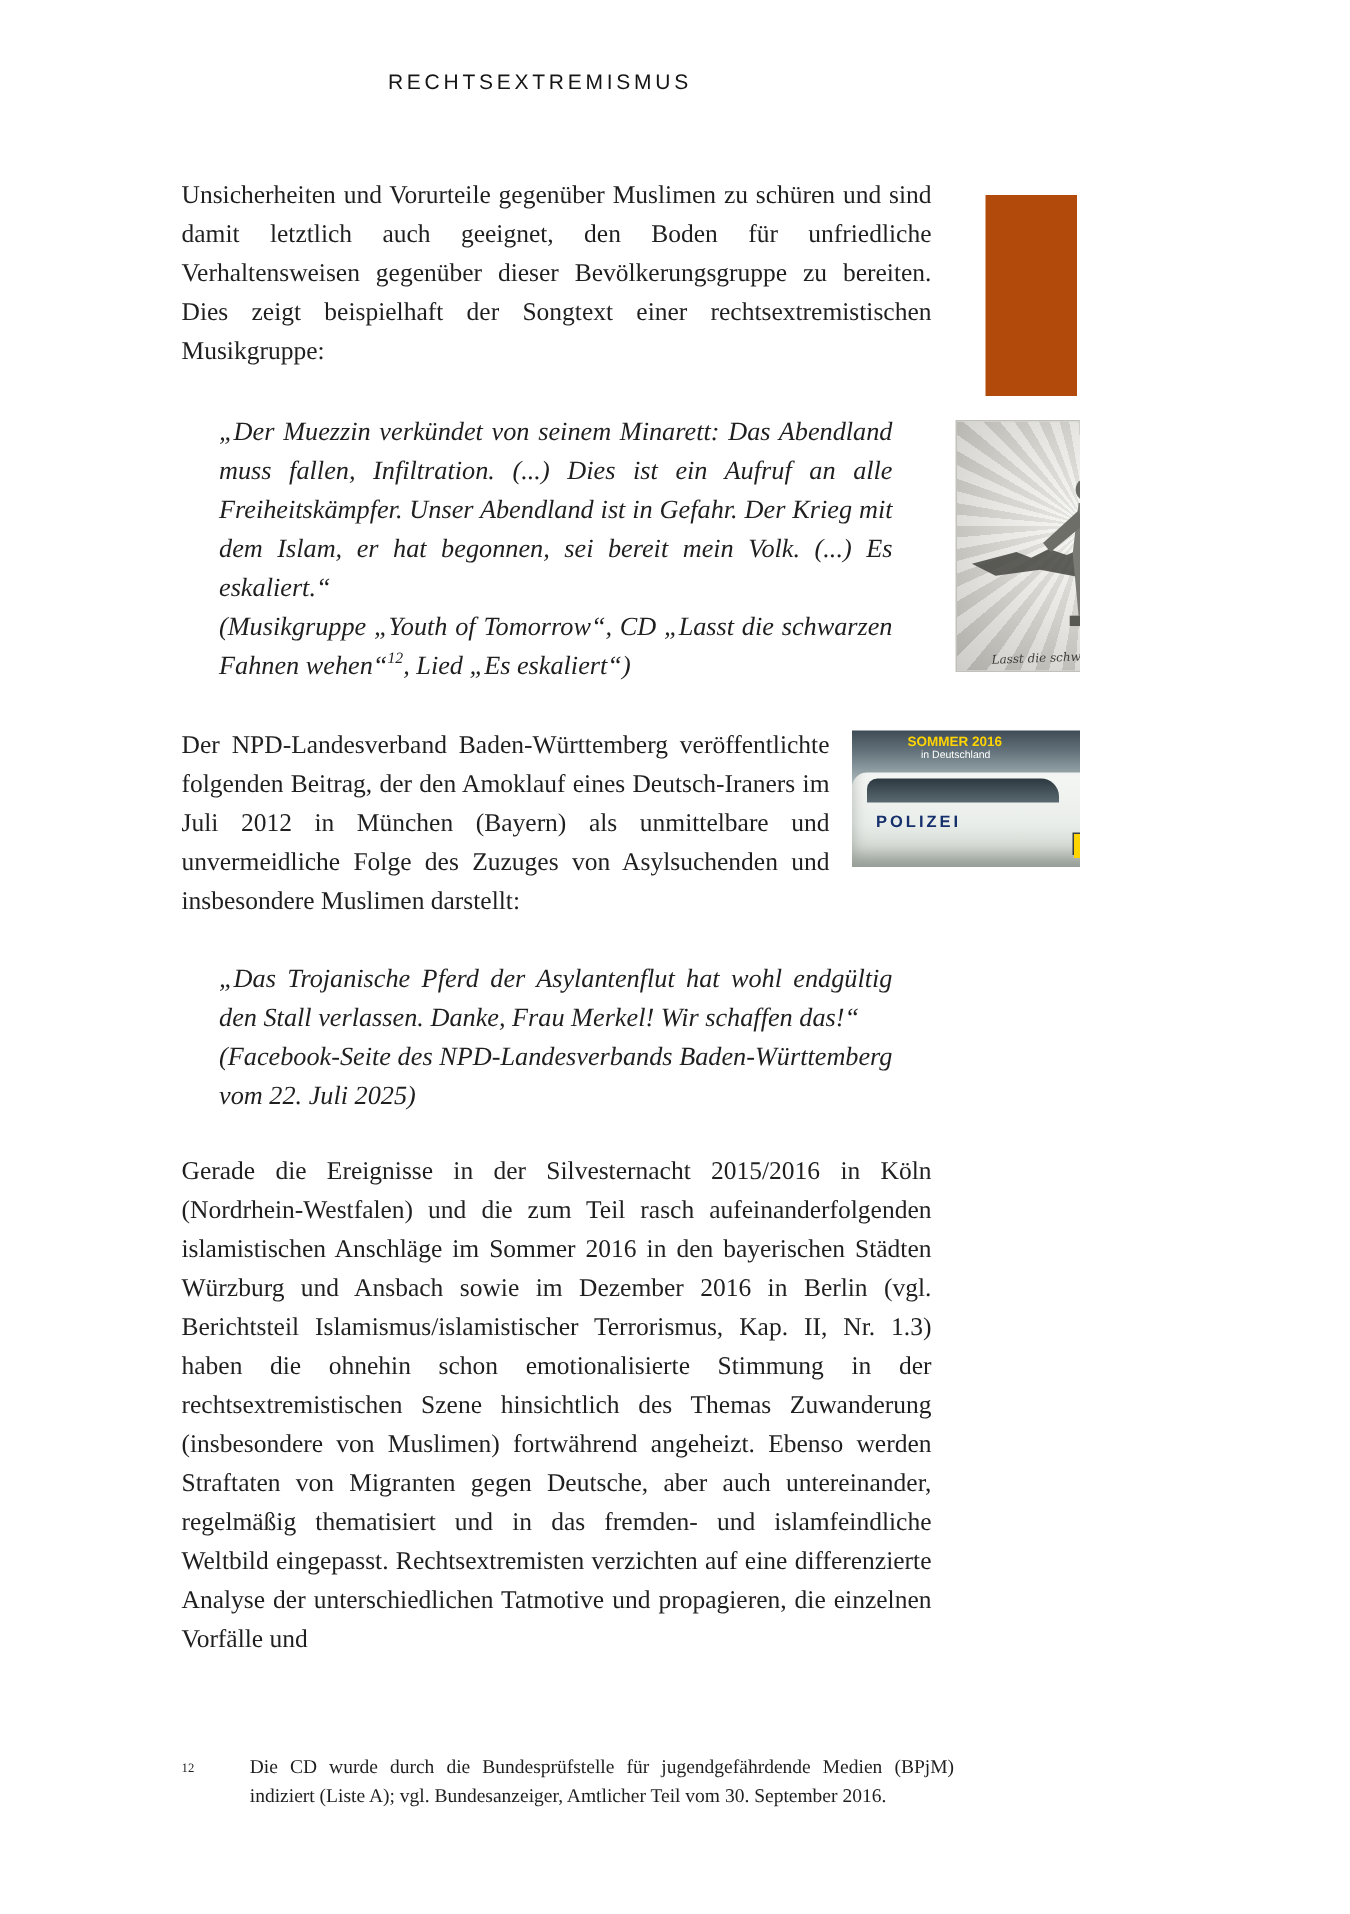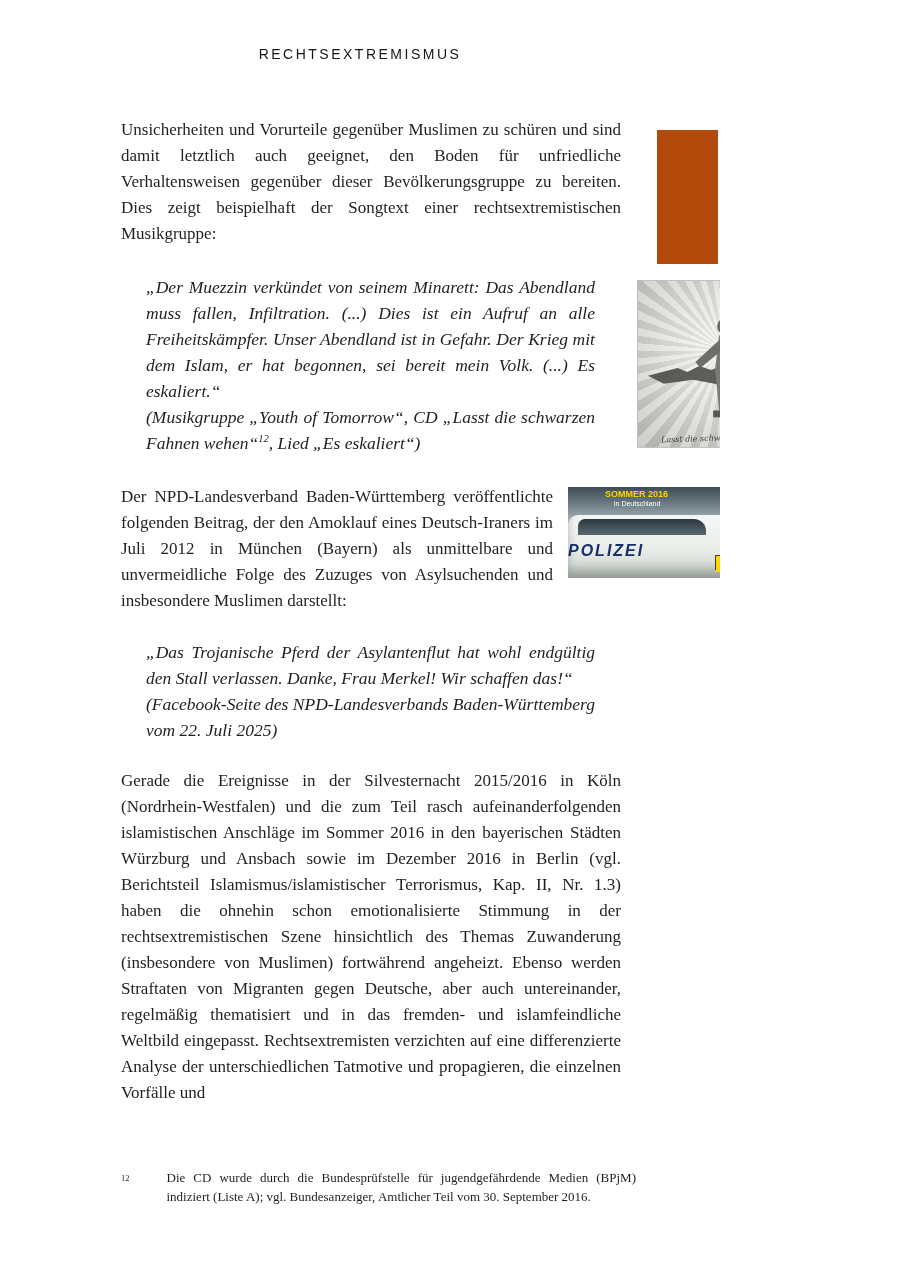--- a/index.html
+++ b/index.html
@@ -62,22 +62,22 @@
   .npd-car {
     position:absolute; left:0; top:28px; width:172px; height:63px;
     background: linear-gradient(180deg,#f5f7f4 0%, #e9ede9 55%, #c6ccc6 100%);
     border-radius:10px 16px 0 0; box-shadow: inset 0 -8px 10px rgba(60,70,60,0.35);
   }
   .npd-car-window {
     position:absolute; left:10px; top:4px; right:34px; height:16px;
     background: linear-gradient(180deg,#2c383f,#5a6970); border-radius:7px 12px 0 0;
   }
   .npd-car-text {
-    position:absolute; left:0; top:27px; font-family:"Liberation Sans", sans-serif;
-    font-weight:bold; font-style:italic; font-size:16px; letter-spacing:2px; color:#15306b;
+    position:absolute; left:16px; top:27px; font-family:"Liberation Sans", sans-serif;
+    font-weight:bold; font-size:11px; letter-spacing:2px; color:#15306b;
   }
   .npd-logo {
     position:absolute; right:5px; top:5px; background:#cf1220; color:#ffffff;
     font-family:"Liberation Sans", sans-serif; font-weight:bold; font-style:italic;
     font-size:11px; padding:2px 5px; border:1px solid #ffffff; border-radius:2px;
     transform:skewX(-6deg);
   }
   .npd-line1 {
     position:absolute; right:4px; top:51px; background:rgba(18,24,28,0.8);
     color:#ffffff; font-family:Liberation Mono, monospace; font-weight:bold;

